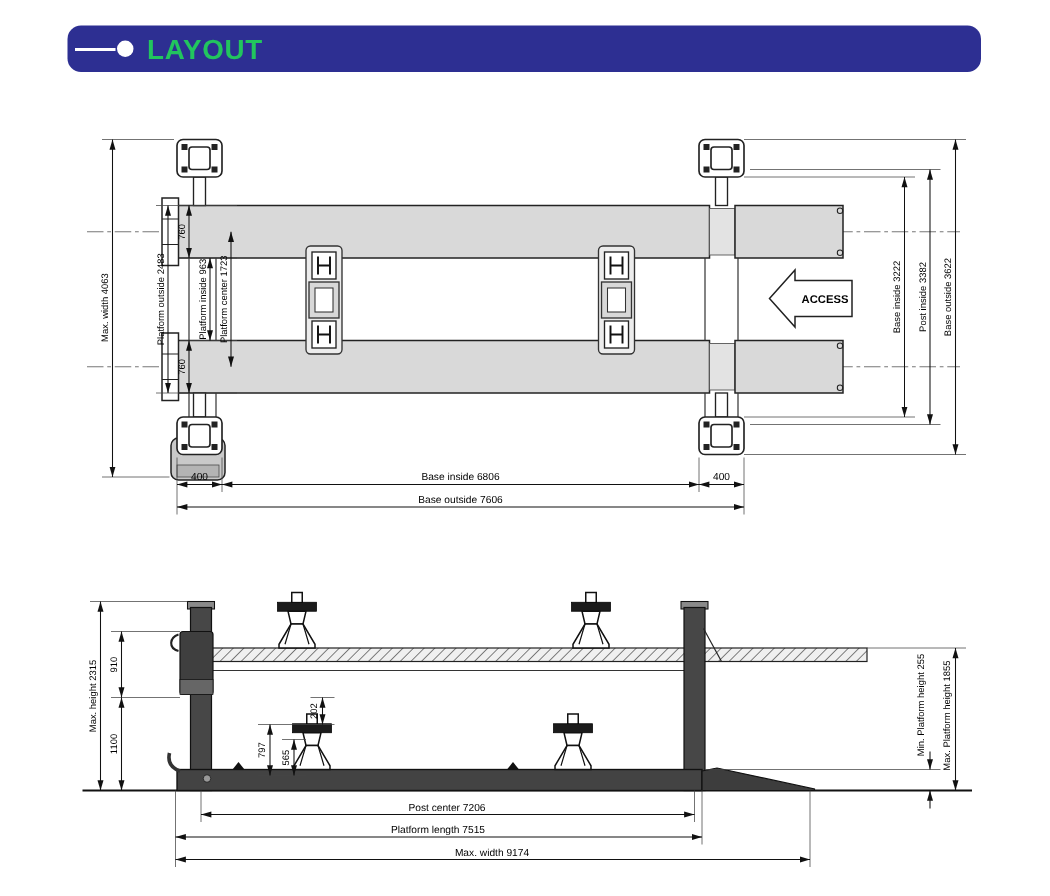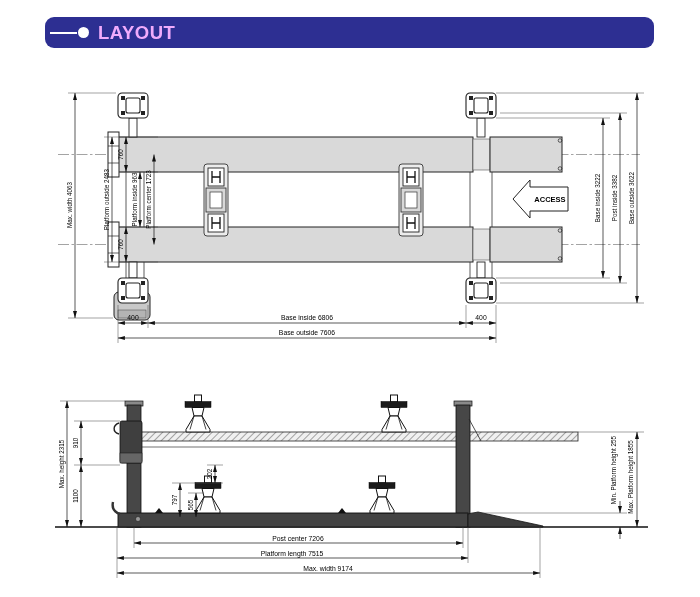--- a/index.html
+++ b/index.html
@@ -2,21 +2,21 @@
 <html><head>
 <meta charset="utf-8">
 <style>
   html,body{margin:0;padding:0;background:#fff;}
   .page{position:relative;width:700px;height:597px;background:#fff;overflow:hidden;
         font-family:"Liberation Sans",sans-serif;}
   .banner{position:absolute;left:45px;top:17px;width:609px;height:31px;
           background:#2d2f92;border-radius:9px;display:flex;align-items:center;}
   .banner-line{position:absolute;left:5px;top:14.5px;width:27px;height:2.5px;background:#fff;}
   .banner-dot{position:absolute;left:33px;top:10px;width:11px;height:11px;border-radius:50%;background:#fff;}
-  .banner-title{position:absolute;left:53px;top:4.5px;color:#f0abfc;font-size:18.5px;
+  .banner-title{position:absolute;left:53px;top:4.5px;color:#22c55e;font-size:18.5px;
                 font-weight:600;letter-spacing:0.5px;}
   svg{position:absolute;left:0;}
   svg.plan{top:80px;}
   svg.side{top:375px;}
   .dim-line{stroke:#111;stroke-width:0.7;fill:none;}
   .ext{stroke:#444;stroke-width:0.5;fill:none;}
   .cl{stroke:#666;stroke-width:0.6;fill:none;stroke-dasharray:11 2.5 2.5 2.5;}
   text.dim{font-family:"Liberation Sans",sans-serif;font-size:6.3px;fill:#000;}
   text.dimb{font-family:"Liberation Sans",sans-serif;font-size:6.8px;fill:#000;}
   text.acc{font-family:"Liberation Sans",sans-serif;font-size:7.5px;fill:#000;font-weight:600;}

